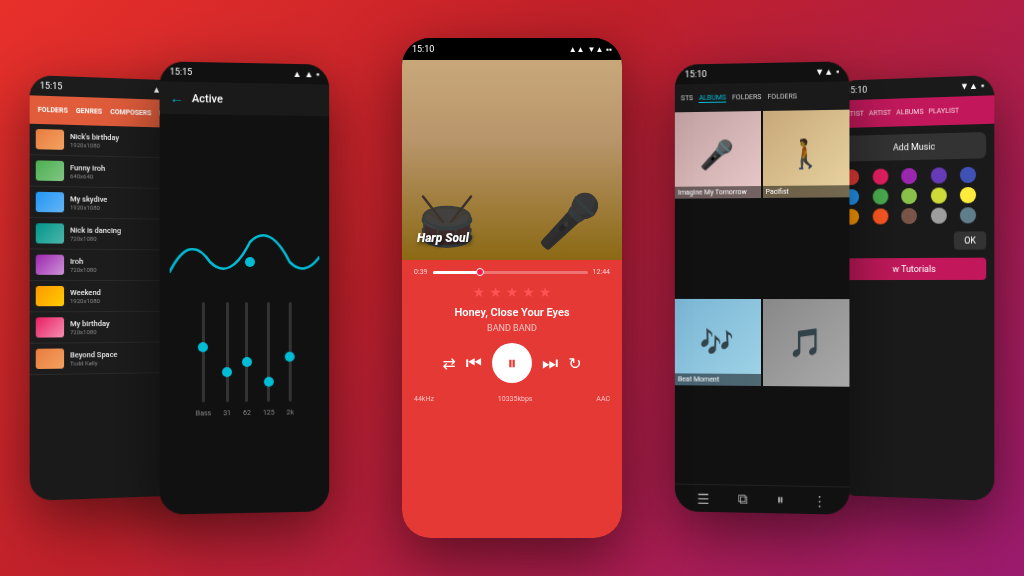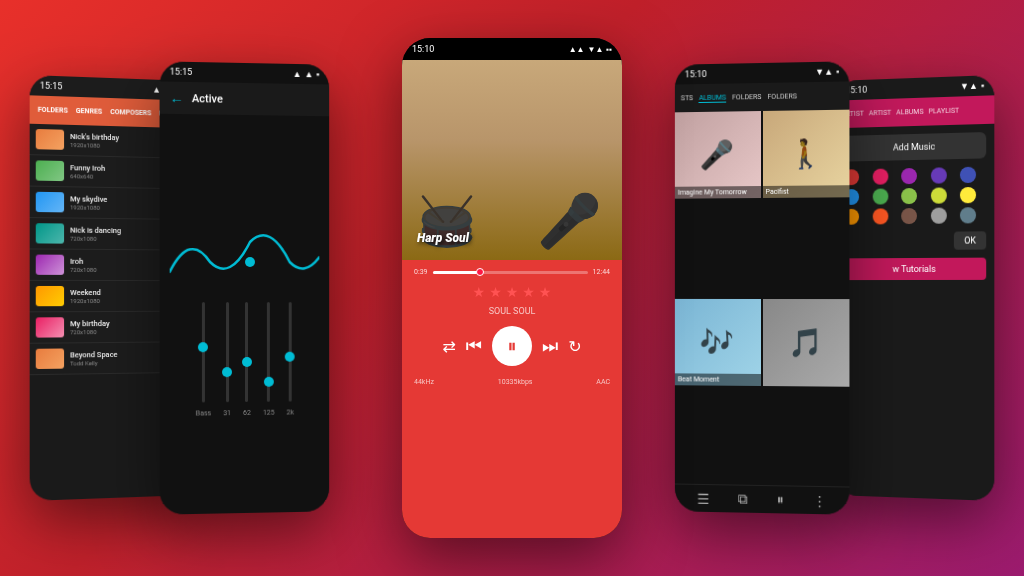--- a/index.html
+++ b/index.html
@@ -609,21 +609,22 @@
         </div>
         <span class="progress-time">12:44</span>
       </div>
       <div class="stars">
         <span class="star">★</span>
         <span class="star">★</span>
         <span class="star">★</span>
         <span class="star">★</span>
         <span class="star">★</span>
       </div>
-      <div class="song-artist">SOUL SOUL</div>
+      <div class="song-title">Honey, Close Your Eyes</div>
+      <div class="song-artist">BAND BAND</div>
       <div class="player-controls">
         <span class="ctrl-btn">⇄</span>
         <span class="ctrl-btn" style="font-size:18px;">⏮</span>
         <div class="play-btn">
           <span>⏸</span>
         </div>
         <span class="ctrl-btn" style="font-size:18px;">⏭</span>
         <span class="ctrl-btn">↻</span>
       </div>
       <div class="player-info">

